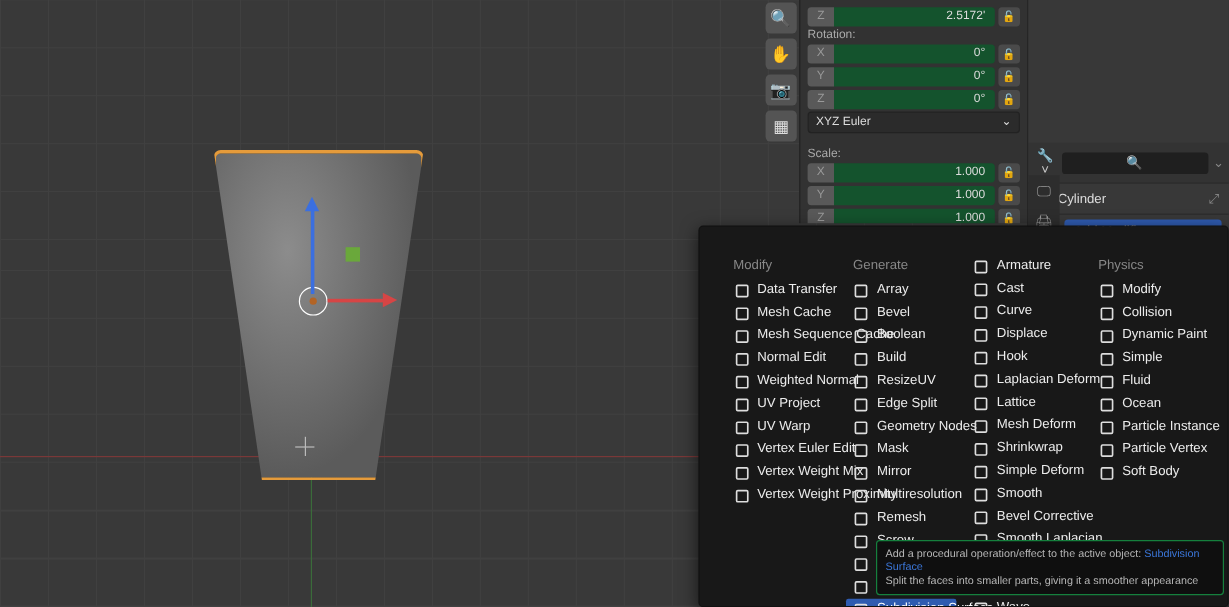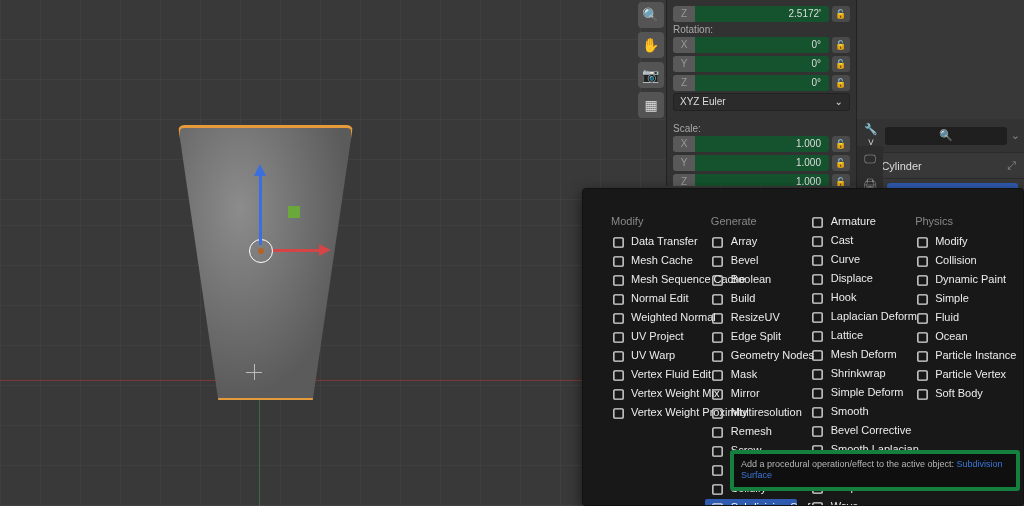--- a/index.html
+++ b/index.html
@@ -200,21 +200,21 @@
     display:inline-flex; align-items:center; justify-content:center;
     color:#ddd;
   }
   .mod-item.highlight {
     background:#2f5bb0; color:#fff;
   }
   .tooltip {
     position:absolute; left:730px; top:450px;
     width:290px; background:#0f0f0f; color:#b6b6b6;
     font-size:9px; padding:5px 7px; line-height:1.25;
-    border:4px solid #15803d; border-radius:3px;
+    border:1px solid #15803d; border-radius:3px;
     z-index:5;
   }
   .tooltip .tt-link { color:#3b76d8; }
 
   
   .ico svg { width:13px; height:13px; stroke:#ddd; fill:none; stroke-width:1.5; }
 </style>
 </head>
 <body>
 
@@ -390,21 +390,21 @@
           </svg>
         </span>
         <span>UV Warp</span>
       </div>
       <div class="mod-item">
         <span class="ico">
           <svg viewBox="0 0 14 14">
             <rect x="2" y="2" width="10" height="10" rx="1"></rect>
           </svg>
         </span>
-        <span>Vertex Fluid Edit</span>
+        <span>Vertex Euler Edit</span>
       </div>
       <div class="mod-item">
         <span class="ico">
           <svg viewBox="0 0 14 14">
             <rect x="2" y="2" width="10" height="10" rx="1"></rect>
           </svg>
         </span>
         <span>Vertex Weight Mix</span>
       </div>
       <div class="mod-item">
@@ -750,13 +750,14 @@
           </svg>
         </span>
         <span>Soft Body</span>
       </div>
     </div>
   </div>
 
 <div class="tooltip">
   <span>Add a procedural operation/effect to the active object: </span>
   <span class="tt-link">Subdivision Surface</span><br>
+  <span>Split the faces into smaller parts, giving it a smoother appearance</span>
 </div>
 
 </body></html>

